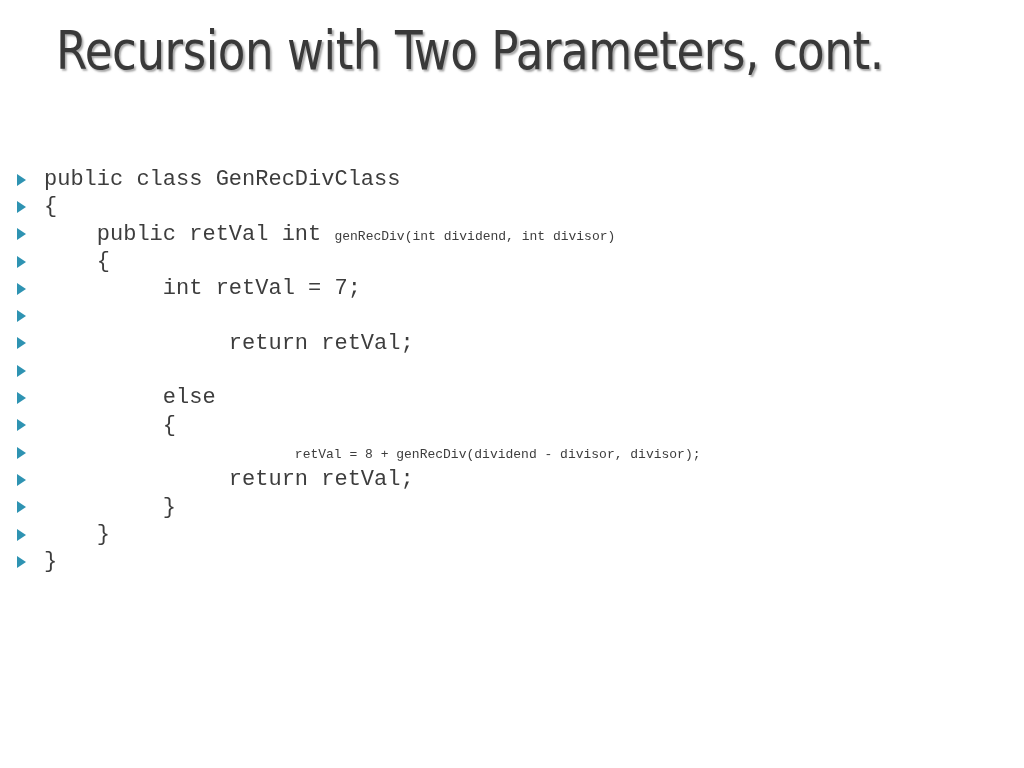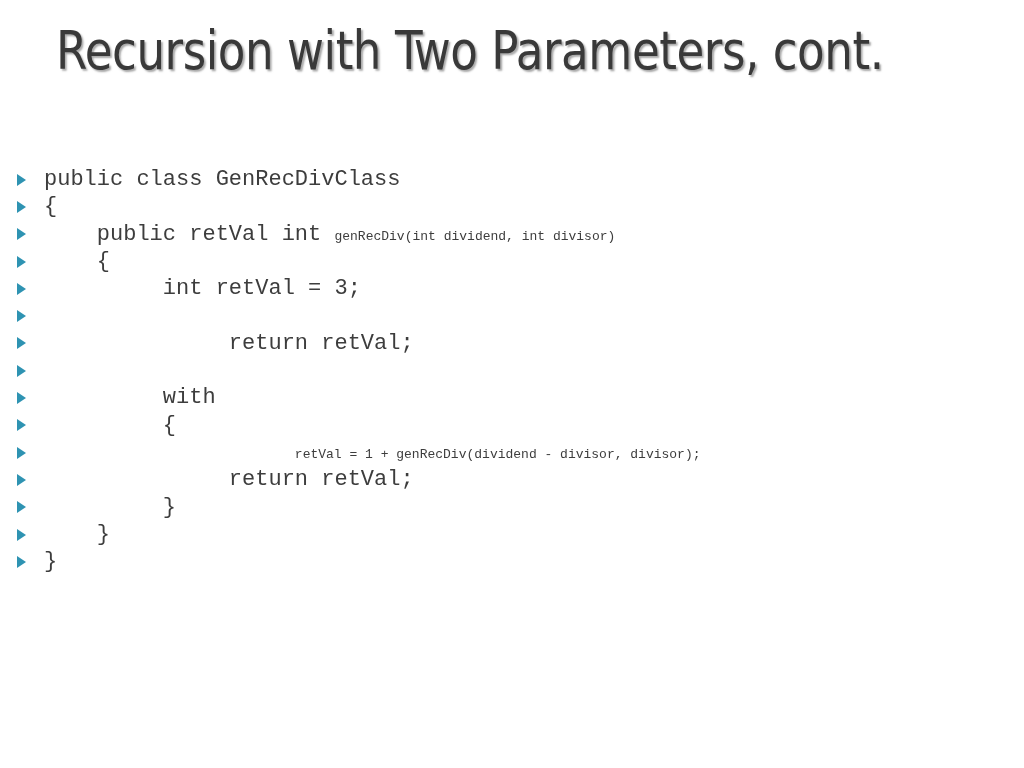--- a/index.html
+++ b/index.html
@@ -117,45 +117,45 @@
       <div class="code-line">
         <span class="bullet"></span>
         <span class="code-text"><span>    public retVal int </span><span class="sm">genRecDiv(int dividend, int divisor)</span></span>
       </div>
       <div class="code-line">
         <span class="bullet"></span>
         <span class="code-text">    {</span>
       </div>
       <div class="code-line">
         <span class="bullet"></span>
-        <span class="code-text">         int retVal = 3;</span>
+        <span class="code-text">         int retVal = 7;</span>
       </div>
       <div class="code-line">
         <span class="bullet"></span>
         <span class="code-text"></span>
       </div>
       <div class="code-line">
         <span class="bullet"></span>
         <span class="code-text">              return retVal;</span>
       </div>
       <div class="code-line">
         <span class="bullet"></span>
         <span class="code-text"></span>
       </div>
       <div class="code-line">
         <span class="bullet"></span>
-        <span class="code-text">         with</span>
+        <span class="code-text">         else</span>
       </div>
       <div class="code-line">
         <span class="bullet"></span>
         <span class="code-text">         {</span>
       </div>
       <div class="code-line">
         <span class="bullet"></span>
-        <span class="code-text"><span>                   </span><span class="sm">retVal = 1 + genRecDiv(dividend - divisor, divisor);</span></span>
+        <span class="code-text"><span>                   </span><span class="sm">retVal = 8 + genRecDiv(dividend - divisor, divisor);</span></span>
       </div>
       <div class="code-line">
         <span class="bullet"></span>
         <span class="code-text">              return retVal;</span>
       </div>
       <div class="code-line">
         <span class="bullet"></span>
         <span class="code-text">         }</span>
       </div>
       <div class="code-line">

